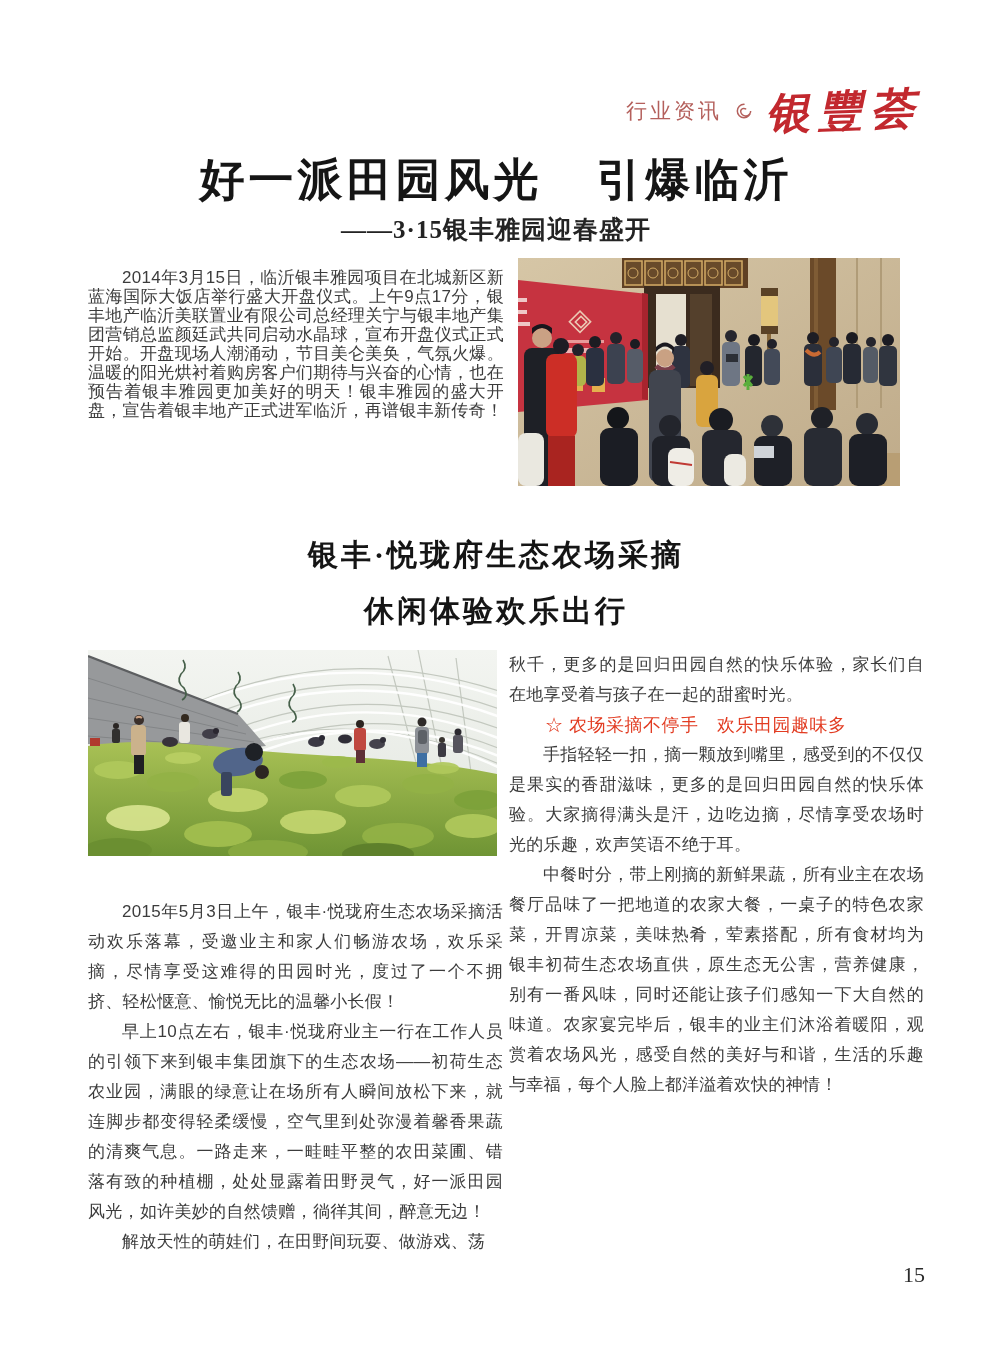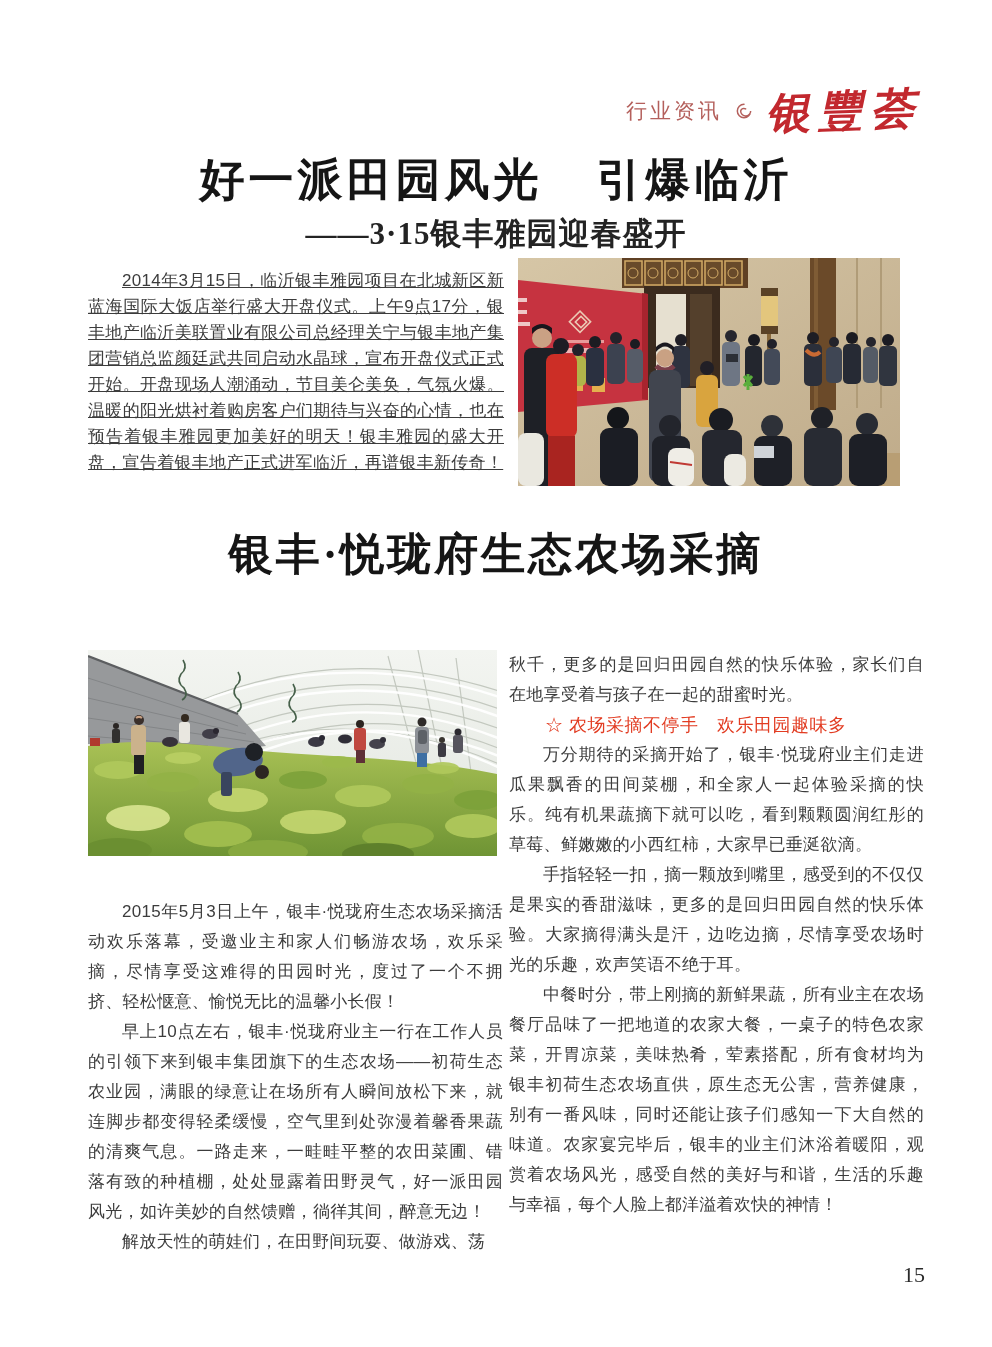--- a/index.html
+++ b/index.html
@@ -34,33 +34,33 @@
   
   .a1-title{
     position:absolute;top:150px;left:0;width:100%;text-align:center;
     font-family:"Liberation Serif",serif;font-weight:700;
     font-size:45px;color:var(--title-ink);letter-spacing:4px;white-space:nowrap;
   }
   .a1-title .gap{margin-left:54px;}
   .a1-subtitle{
     position:absolute;top:213px;left:0;width:100%;text-align:center;
     font-family:"Liberation Serif",serif;font-weight:600;
-    font-size:31px;color:#232323;letter-spacing:1px;
+    font-size:25px;color:#232323;letter-spacing:1px;
   }
   .a1-body{
     position:absolute;left:88px;top:251px;width:416px;
-    font-size:17px;line-height:26px;text-align:justify;
-    text-indent:2em;letter-spacing:.3px;text-decoration:underline;
+    font-size:17px;line-height:19px;text-align:justify;
+    text-indent:2em;letter-spacing:.3px;
   }
   .a1-photo{position:absolute;left:518px;top:258px;width:382px;height:228px;}
   
   .a2-title{
     position:absolute;top:527px;left:0;width:100%;text-align:center;
     font-family:"Liberation Serif",serif;font-weight:700;
-    font-size:44px;line-height:56px;color:var(--title-ink);letter-spacing:3px;
+    font-size:30px;line-height:56px;color:var(--title-ink);letter-spacing:3px;
   }
   .a2-photo{position:absolute;left:88px;top:650px;width:409px;height:206px;}
   .col{position:absolute;width:415px;font-size:17px;line-height:30px;
        text-align:justify;letter-spacing:.3px;}
   .col-left{left:88px;top:864px;margin-top:33px;}
   .col-right{left:509px;top:650px;}
   .col p{margin:0;text-indent:2em;}
   .col p.cont{text-indent:0;}
   .col h3{
     margin:0;font-size:18px;line-height:30px;font-weight:400;
@@ -220,20 +220,21 @@
 
       <rect x="0" y="175" width="26" height="53" rx="8" fill="#eae8e0"></rect>
       <rect x="150" y="190" width="26" height="38" rx="8" fill="#efede6"></rect>
       <path d="M152,204 l22,3" stroke="#c03a34" stroke-width="2"></path>
       <rect x="206" y="196" width="22" height="32" rx="8" fill="#eceae2"></rect>
     </svg>
   </div>
 
   <div class="a2-title">
     <div>银丰·悦珑府生态农场采摘</div>
+    <div>休闲体验欢乐出行</div>
   </div>
 
   <div class="a2-photo">
     <svg viewBox="0 0 409 206" width="409" height="206" preserveAspectRatio="none">
       <defs>
         <linearGradient id="skyg" x1="0" y1="0" x2="0" y2="1">
           <stop offset="0" stop-color="#f3f5f1"></stop>
             <stop offset="1" stop-color="#e2e6df"></stop>
         </linearGradient>
         <linearGradient id="fieldg" x1="0" y1="0" x2="0" y2="1">
@@ -339,20 +340,19 @@
 
   <div class="col col-left">
     <p>2015年5月3日上午，银丰·悦珑府生态农场采摘活动欢乐落幕，受邀业主和家人们畅游农场，欢乐采摘，尽情享受这难得的田园时光，度过了一个不拥挤、轻松惬意、愉悦无比的温馨小长假！</p>
     <p>早上10点左右，银丰·悦珑府业主一行在工作人员的引领下来到银丰集团旗下的生态农场——初荷生态农业园，满眼的绿意让在场所有人瞬间放松下来，就连脚步都变得轻柔缓慢，空气里到处弥漫着馨香果蔬的清爽气息。一路走来，一畦畦平整的农田菜圃、错落有致的种植棚，处处显露着田野灵气，好一派田园风光，如许美妙的自然馈赠，徜徉其间，醉意无边！</p>
     <p>解放天性的萌娃们，在田野间玩耍、做游戏、荡</p>
   </div>
 
   <div class="col col-right">
     <p class="cont">秋千，更多的是回归田园自然的快乐体验，家长们自在地享受着与孩子在一起的甜蜜时光。</p>
     <h3>☆ 农场采摘不停手　欢乐田园趣味多</h3>
-    <p>万分期待的采摘开始了，银丰·悦珑府业主们走进瓜果飘香的田间菜棚，和全家人一起体验采摘的快乐。纯有机果蔬摘下就可以吃，看到颗颗圆润红彤的草莓、鲜嫩嫩的小西红柿，大家早已垂涎欲滴。</p>
     <p>手指轻轻一扣，摘一颗放到嘴里，感受到的不仅仅是果实的香甜滋味，更多的是回归田园自然的快乐体验。大家摘得满头是汗，边吃边摘，尽情享受农场时光的乐趣，欢声笑语不绝于耳。</p>
     <p>中餐时分，带上刚摘的新鲜果蔬，所有业主在农场餐厅品味了一把地道的农家大餐，一桌子的特色农家菜，开胃凉菜，美味热肴，荤素搭配，所有食材均为银丰初荷生态农场直供，原生态无公害，营养健康，别有一番风味，同时还能让孩子们感知一下大自然的味道。农家宴完毕后，银丰的业主们沐浴着暖阳，观赏着农场风光，感受自然的美好与和谐，生活的乐趣与幸福，每个人脸上都洋溢着欢快的神情！</p>
   </div>
 
   <div class="page-number">15</div>
 
 </div>
 
 </body></html>

